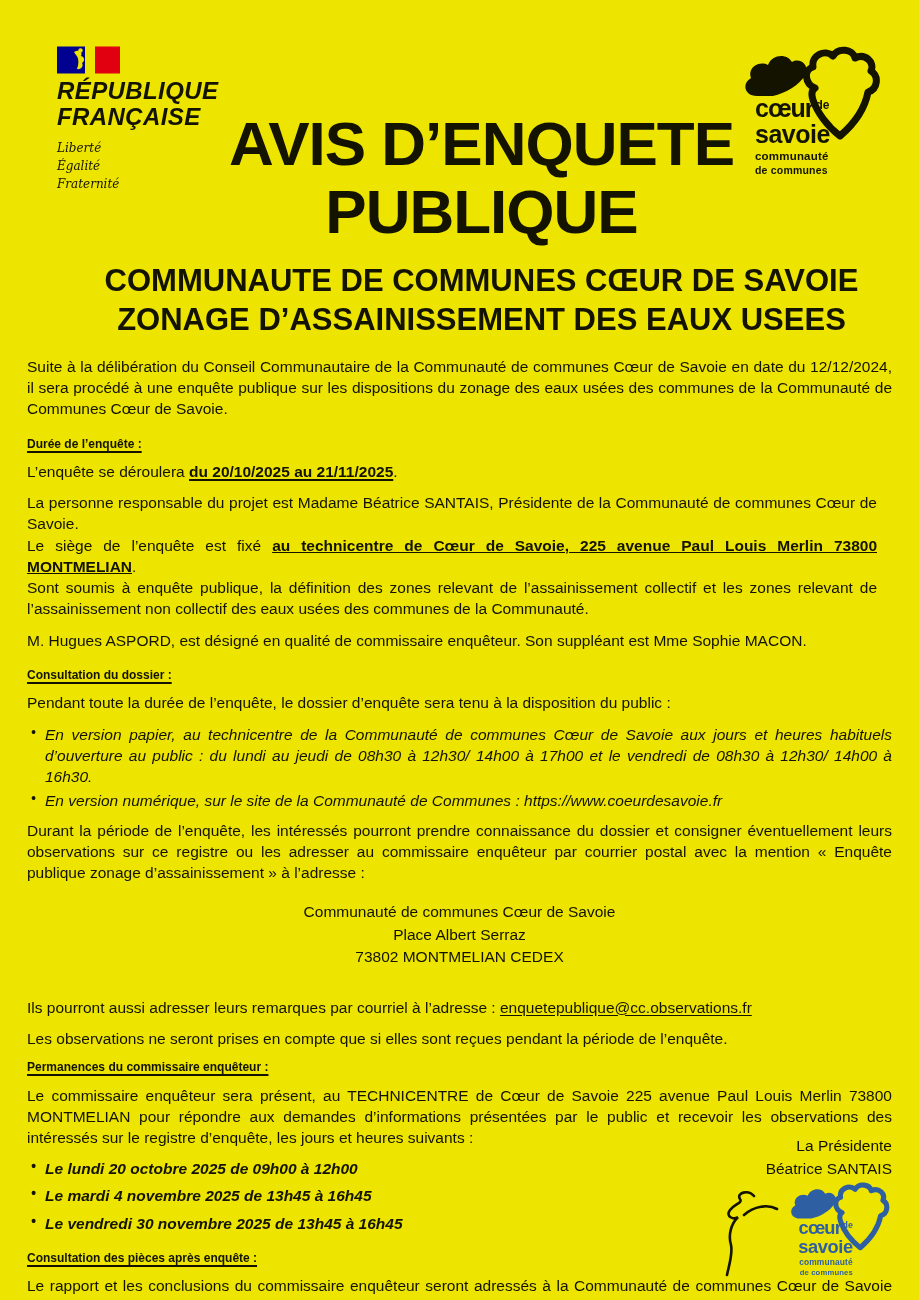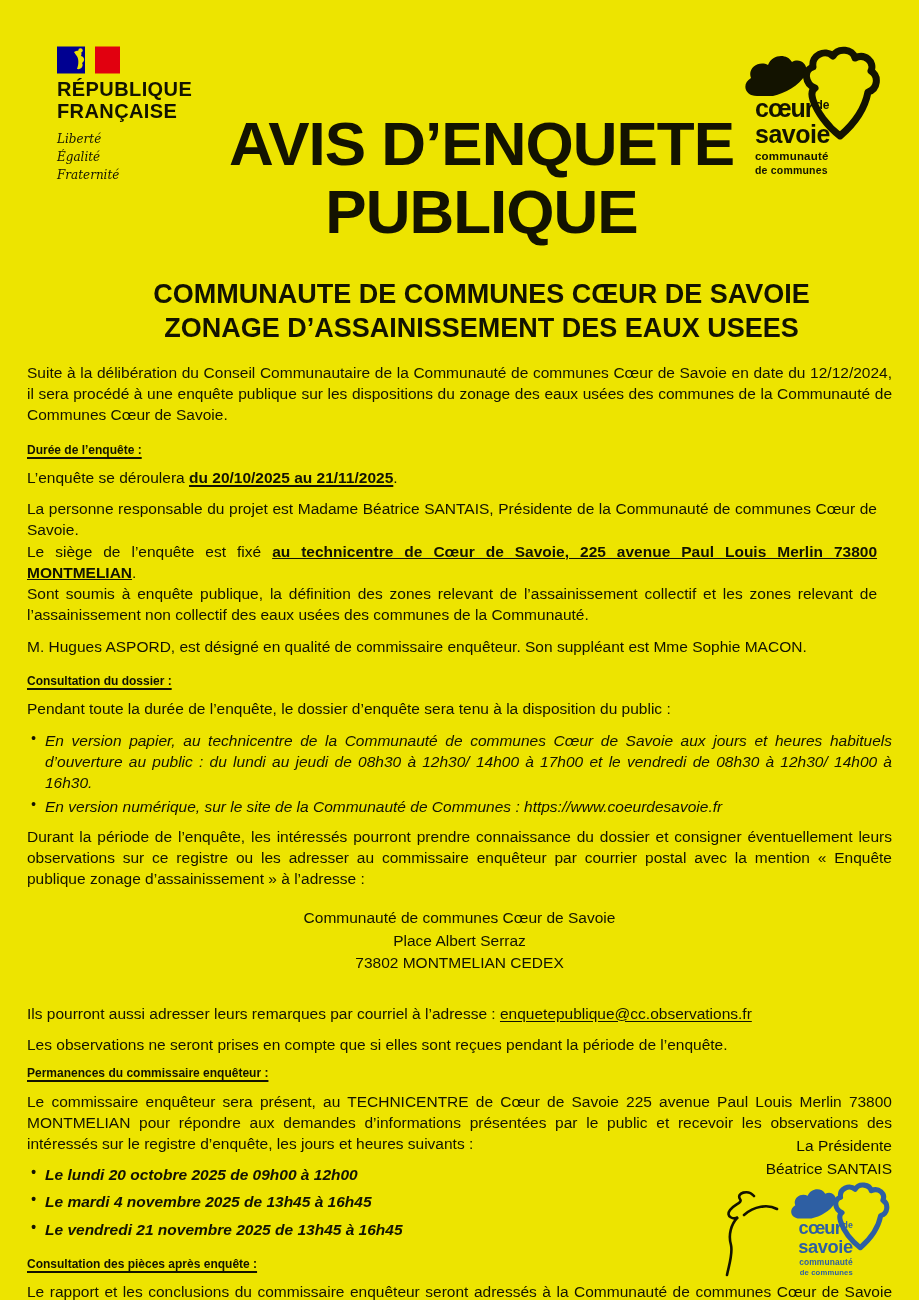--- a/index.html
+++ b/index.html
@@ -8,38 +8,38 @@
     background:#EDE400;
     font-family:"Liberation Sans",sans-serif;
     color:#131300;
     position:relative;
     overflow:hidden;
     -webkit-font-smoothing:antialiased;
   }
   
   .marianne{position:absolute;top:46px;left:57px;width:190px;}
   .marianne .flag{display:block;margin-bottom:4px;}
-  .marianne .rf{font-weight:bold;font-size:20px;line-height:1.1;letter-spacing:.4px;}
+  .marianne .rf{font-weight:bold;font-size:24px;line-height:1.1;letter-spacing:.4px;font-style:italic;}
   .marianne .motto{margin-top:8px;font-family:"DejaVu Serif",serif;font-style:italic;font-size:12px;line-height:1.5;}
   
   .cds-logo{position:relative;width:140px;height:120px;color:#131300;}
   .cds-logo svg{position:absolute;top:0;left:0;width:140px;height:120px;}
   .cds-text{position:absolute;left:14px;top:50px;line-height:1;white-space:nowrap;}
   .cds-row1{font-size:25px;font-weight:bold;letter-spacing:-1px;}
   .cds-sup{font-size:12px;vertical-align:8px;margin-left:2px;letter-spacing:0;}
   .cds-row2{font-size:25px;font-weight:bold;letter-spacing:-.5px;margin-top:1px;}
   .cds-row3{font-size:11.5px;font-weight:bold;margin-top:4px;letter-spacing:.2px;}
   .cds-row4{font-size:10.5px;font-weight:bold;margin-top:2px;letter-spacing:.2px;}
   .cds-header{position:absolute;top:46px;right:38px;}
   .cds-small-wrap{width:104px;height:90px;position:relative;flex:0 0 auto;}
   .cds-small-wrap .cds-logo{position:absolute;top:0;left:0;transform:scale(.73);transform-origin:top left;color:#2E5FA3;}
   
   .title-wrap{padding-top:110px;text-align:center;padding-left:44px;}
   .main-title{font-size:62px;font-weight:bold;line-height:1.1;letter-spacing:-1px;}
-  .subtitle{margin-top:32px;font-size:27px;font-weight:bold;line-height:1.25;}
+  .subtitle{margin-top:16px;font-size:31px;font-weight:bold;line-height:1.25;}
   
   .content{margin:16px 27px 0 27px;font-size:15.5px;line-height:1.37;text-align:justify;}
   .content p{margin:0 0 10px 0;}
   .tight p{margin:0;}
   .tight{margin:0 15px 10px 0;}
   h3.sec{font-size:12px;font-weight:bold;margin:16px 0 9px 0;text-align:left;
          text-decoration:underline;text-decoration-thickness:1.5px;text-underline-offset:3px;}
   .bold{font-weight:bold;text-decoration:underline;}
   .bold-ul{font-weight:bold;text-decoration:underline;text-decoration-thickness:1.5px;text-underline-offset:2px;}
   ul.plain{margin:0 0 8px 0;padding:0;list-style:none;font-style:italic;}
@@ -131,21 +131,21 @@
   </div>
 
   <p><span>Ils pourront aussi adresser leurs remarques par courriel à l’adresse : </span><a class="linklike">enquetepublique@cc.observations.fr</a></p>
   <p>Les observations ne seront prises en compte que si elles sont reçues pendant la période de l’enquête.</p>
 
   <h3 class="sec" style="margin-top:10px;">Permanences du commissaire enquêteur :</h3>
   <p>Le commissaire enquêteur sera présent, au TECHNICENTRE de Cœur de Savoie 225 avenue Paul Louis Merlin 73800 MONTMELIAN pour répondre aux demandes d’informations présentées par le public et recevoir les observations des intéressés sur le registre d’enquête, les jours et heures suivants :</p>
   <ul class="plain dates">
     <li>Le lundi 20 octobre 2025 de 09h00 à 12h00</li>
     <li>Le mardi 4 novembre 2025 de 13h45 à 16h45</li>
-    <li>Le vendredi 21 novembre 2025 de 13h45 à 16h45</li>
+    <li>Le vendredi 30 novembre 2025 de 13h45 à 16h45</li>
   </ul>
 
   <h3 class="sec mt-big">Consultation des pièces après enquête :</h3>
   <p>Le rapport et les conclusions du commissaire enquêteur seront adressés à la Communauté de communes Cœur de Savoie avec copie au Président du Tribunal Administratif de Grenoble.</p>
 
 </div>
 
 <div class="signature">
   <div class="role">La Présidente</div>
   <div class="name">Béatrice SANTAIS</div>

